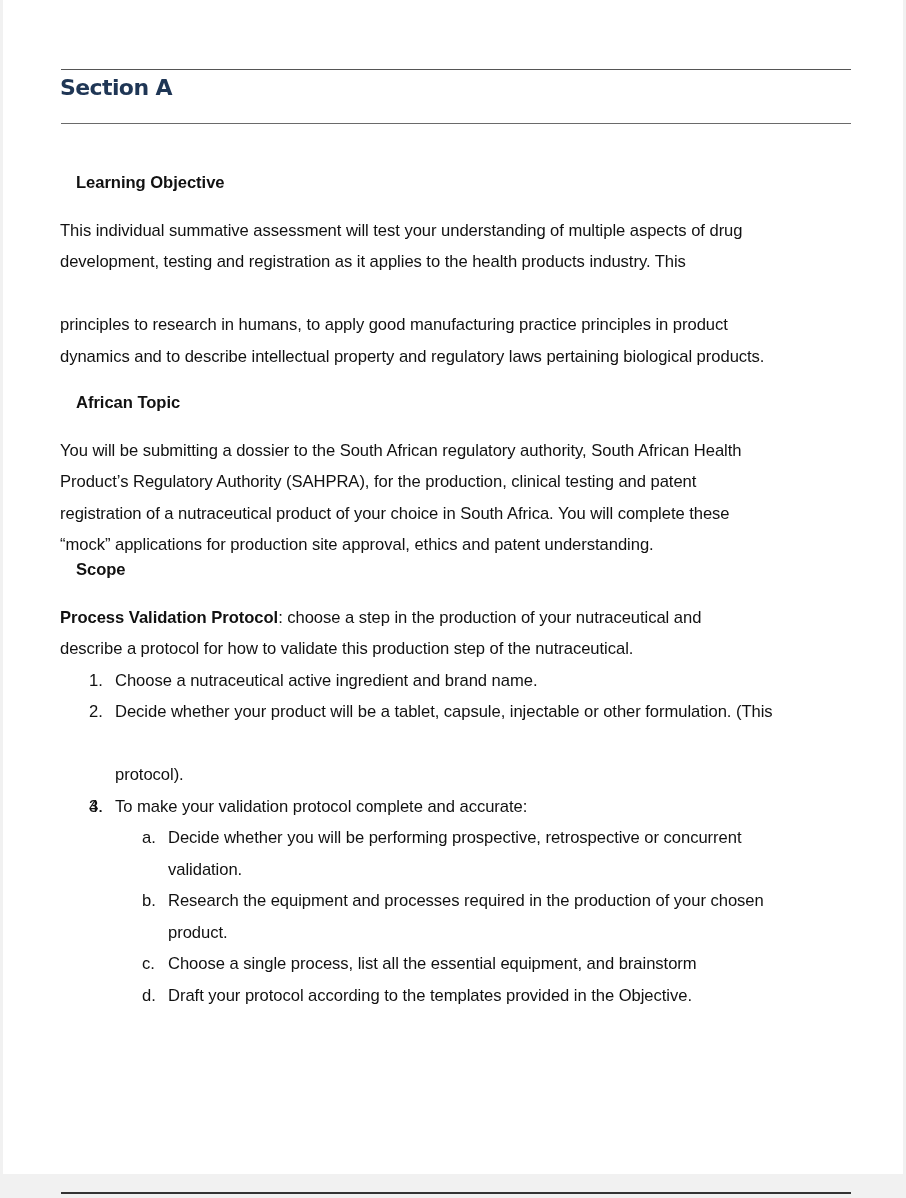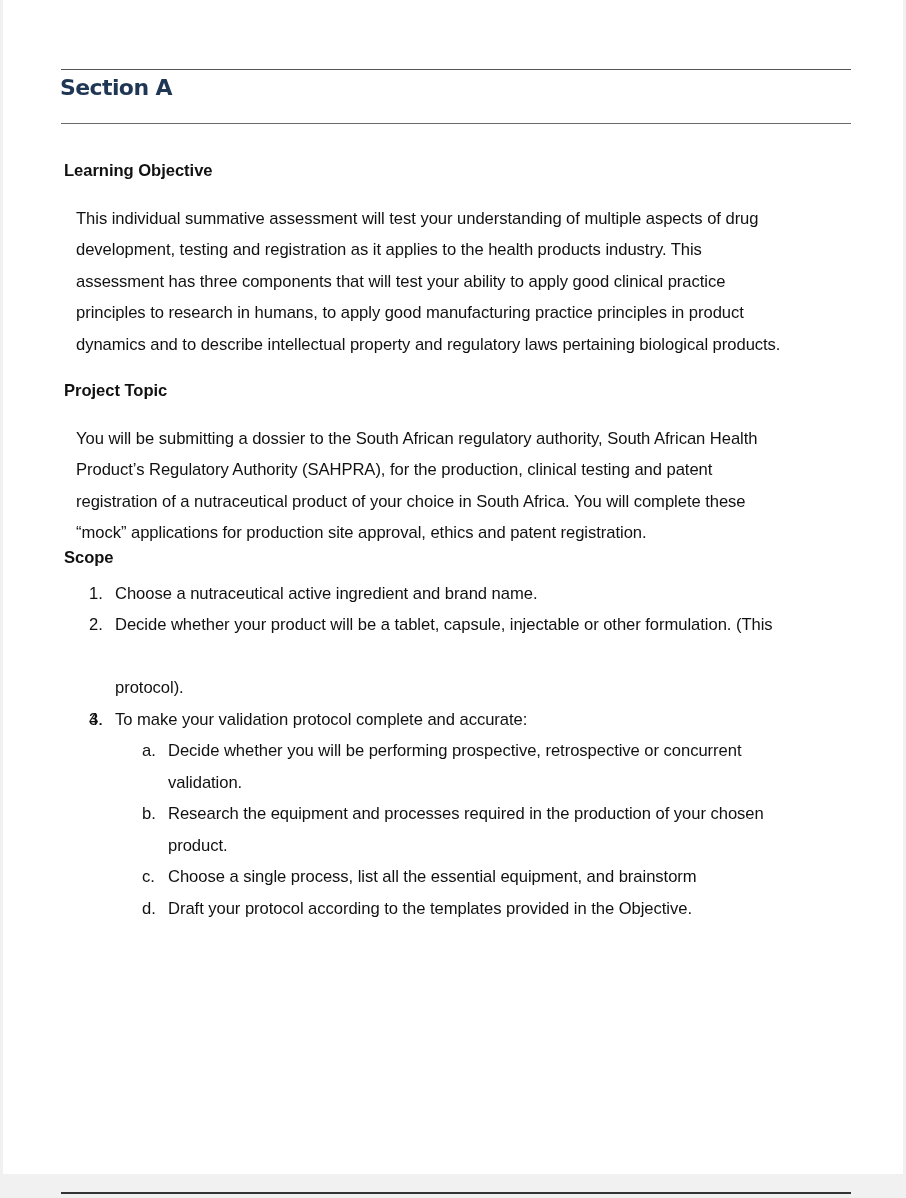--- a/index.html
+++ b/index.html
@@ -43,26 +43,26 @@
   }
   .block {
     position: absolute;
     left: 57px;
     width: 800px;
     font-size: 16.6px;
     line-height: 31.5px;
     letter-spacing: -0.05px;
   }
   .block h2 {
-    margin: 4px;
+    margin: 16px;
     font-size: 16.6px;
     font-weight: bold;
     line-height: 31.5px;
   }
-  .block p { margin: 16px; }
+  .block p { margin: 0; }
   #lo { top: 151px; }
   #pt { top: 371px; }
   #sc { top: 538px; }
   .b { font-weight: bold; }
   .ol { margin: 0; padding: 0; list-style: none; }
   .ol > li { position: relative; padding-left: 55px; }
   .ol > li > .num { position: absolute; left: 29px; }
   .ol2 { margin: 0; padding: 0; list-style: none; }
   .ol2 > li { position: relative; padding-left: 53px; }
   .ol2 > li > .num { position: absolute; left: 27px; }
@@ -74,38 +74,42 @@
 
   <div class="rule top"></div>
   <h1 class="section-title">Section A</h1>
   <div class="rule mid"></div>
 
   <div class="block" id="lo">
     <h2>Learning Objective</h2>
     <p>
       <span>This individual summative assessment will test your understanding of multiple aspects of drug</span><br>
       <span>development, testing and registration as it applies to the health products industry. This</span><br>
-      <span>assessment has three components that will test your ability to apply good clinical practice</span><br>
+      <br>
       <span>principles to research in humans, to apply good manufacturing practice principles in product</span><br>
       <span>dynamics and to describe intellectual property and regulatory laws pertaining biological products.</span>
     </p>
   </div>
 
   <div class="block" id="pt">
-    <h2>Project Topic</h2>
+    <h2>African Topic</h2>
     <p>
       <span>You will be submitting a dossier to the South African regulatory authority, South African Health</span><br>
       <span>Product’s Regulatory Authority (SAHPRA), for the production, clinical testing and patent</span><br>
       <span>registration of a nutraceutical product of your choice in South Africa. You will complete these</span><br>
-      <span>“mock” applications for production site approval, ethics and patent registration.</span>
+      <span>“mock” applications for production site approval, ethics and patent understanding.</span>
     </p>
   </div>
 
   <div class="block" id="sc">
     <h2>Scope</h2>
+    <p>
+      <span class="b">Process Validation Protocol</span><span>: choose a step in the production of your nutraceutical and</span><br>
+      <span>describe a protocol for how to validate this production step of the nutraceutical.</span>
+    </p>
 
     <ol class="ol">
       <li>
         <span class="num">1.</span>
         <span>Choose a nutraceutical active ingredient and brand name.</span>
       </li>
       <li>
         <span class="num">2.</span>
         <span>Decide whether your product will be a tablet, capsule, injectable or other formulation. (This</span><br>
         <br>

